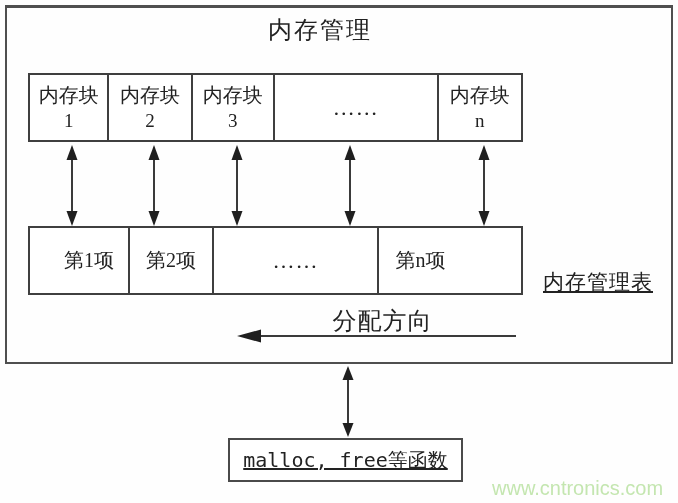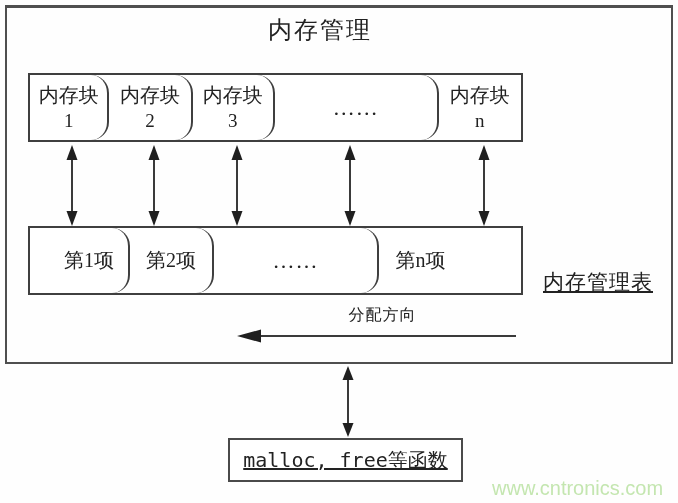--- a/index.html
+++ b/index.html
@@ -51,41 +51,40 @@
     border-right: 2px solid #3f3f3f;
     box-sizing: border-box;
     display: flex;
     flex-direction: column;
     align-items: center;
     justify-content: center;
     font-size: 20px;
     line-height: 27px;
     color: #222;
     overflow: hidden;
-    border-radius: 18px;
   }
   .cell:last-child { border-right: none; }
   .c1 { width: 80px; } .c2 { width: 84px; } .c3 { width: 83px; }
   .c4 { width: 165px; } .c5 { width: 83px; }
   .cell .num { font-size: 19px; line-height: 24px; }
   .dots { font-size: 22px; letter-spacing: 1px; }
 
   .side-label {
     font-size: 21px;
     letter-spacing: 1px;
     color: #222;
     white-space: nowrap;
   }
   .pool-label  { left: 552px; top: 94px; }
   .table-label { left: 543px; top: 268px; text-decoration: underline; }
 
   .alloc-label {
     left: 300px; top: 305px; width: 165px;
     text-align: center;
-    font-size: 16px;
+    font-size: 24px;
     letter-spacing: 1px;
     color: #222;
   }
 
   .func-box {
     left: 228px; top: 438px;
     width: 235px; height: 44px;
     border: 2px solid #4a4a4a;
     box-sizing: border-box;
     display: flex;

